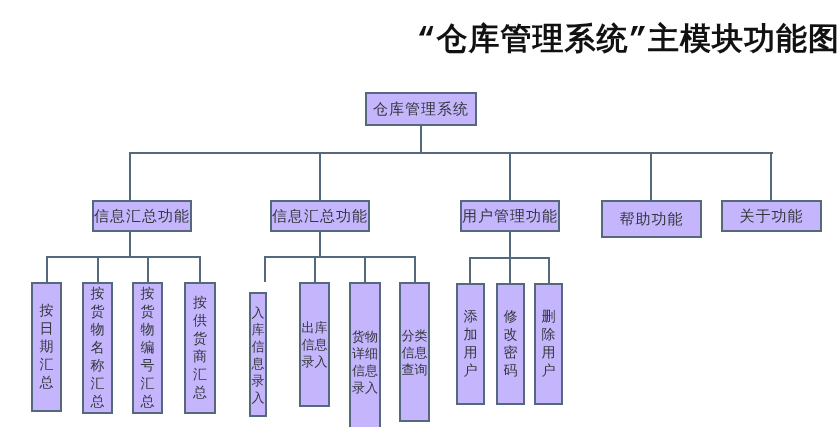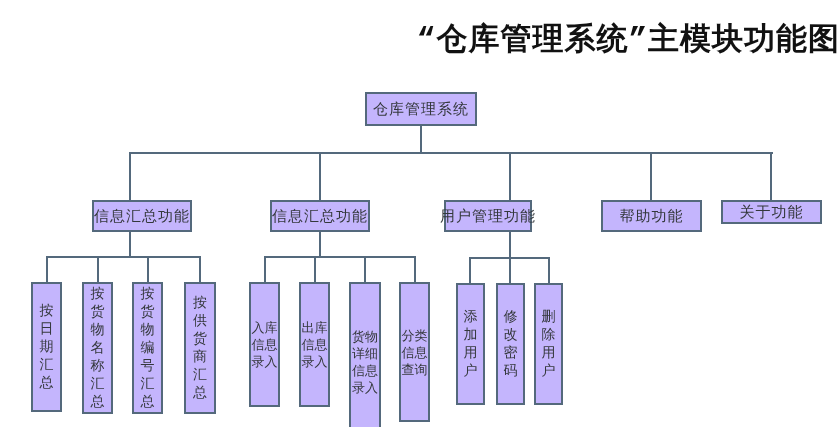--- a/index.html
+++ b/index.html
@@ -78,27 +78,27 @@
   <div class="vline" style="left:509px;top:152px;height:48px"></div>
   <div class="vline" style="left:650px;top:152px;height:48px"></div>
   <div class="vline" style="left:770px;top:152px;height:48px"></div>
 
   <div class="node h-label" style="left:92px;top:200px;width:100px;height:32px">
     <span>信息汇总功能</span>
   </div>
   <div class="node h-label" style="left:270px;top:200px;width:100px;height:32px">
     <span>信息汇总功能</span>
   </div>
-  <div class="node h-label" style="left:444px;top:200px;width:88px;height:32px">
+  <div class="node h-label" style="left:460px;top:200px;width:100px;height:32px">
     <span>用户管理功能</span>
   </div>
-  <div class="node h-label" style="left:601px;top:200px;width:101px;height:32px">
+  <div class="node h-label" style="left:601px;top:200px;width:101px;height:38px">
     <span>帮助功能</span>
   </div>
-  <div class="node h-label" style="left:721px;top:200px;width:101px;height:24px">
+  <div class="node h-label" style="left:721px;top:200px;width:101px;height:32px">
     <span>关于功能</span>
   </div>
 
   <div class="vline" style="left:129px;top:232px;height:26px"></div>
   <div class="hline" style="left:46px;top:256px;width:155px"></div>
   <div class="vline" style="left:46px;top:256px;height:26px"></div>
   <div class="vline" style="left:97px;top:256px;height:26px"></div>
   <div class="vline" style="left:147px;top:256px;height:26px"></div>
   <div class="vline" style="left:199px;top:256px;height:26px"></div>
 
@@ -142,21 +142,21 @@
   </div>
   <div class="node v-label" style="left:184px;top:282px;width:32px;height:132px">
     <span>按
 供
 货
 商
 汇
 总</span>
   </div>
 
-  <div class="node v-label pairs" style="left:249px;top:282px;width:31px;height:125px">
+  <div class="node v-label pairs" style="left:249px;top:292px;width:18px;height:125px">
     <span>入库
 信息
 录入</span>
   </div>
   <div class="node v-label pairs" style="left:299px;top:282px;width:31px;height:125px">
     <span>出库
 信息
 录入</span>
   </div>
   <div class="node v-label pairs" style="left:349px;top:282px;width:32px;height:159px">

